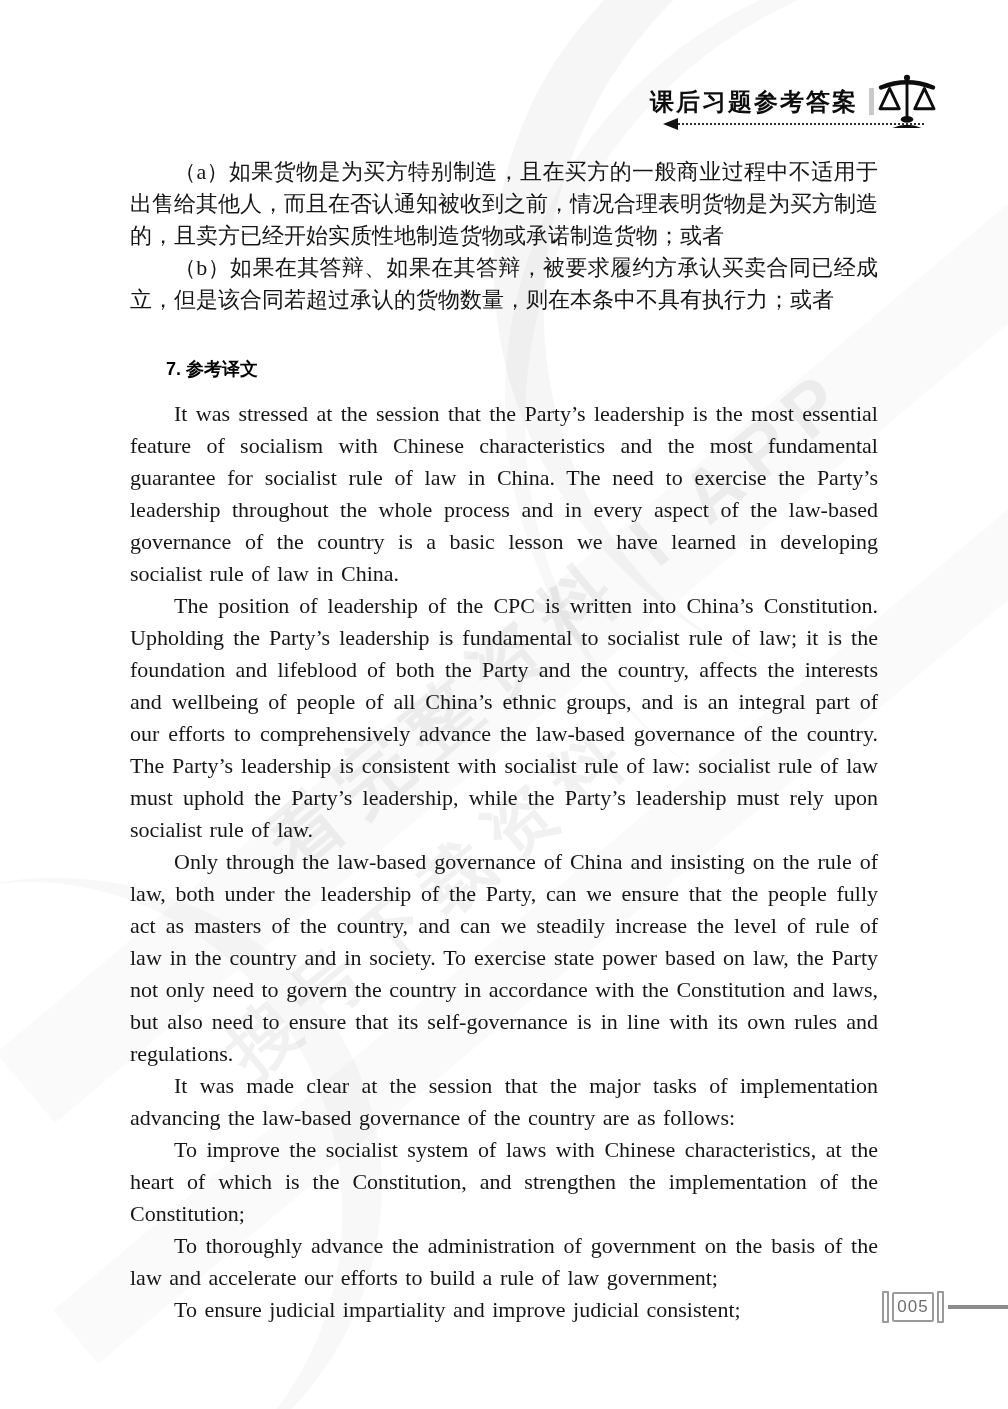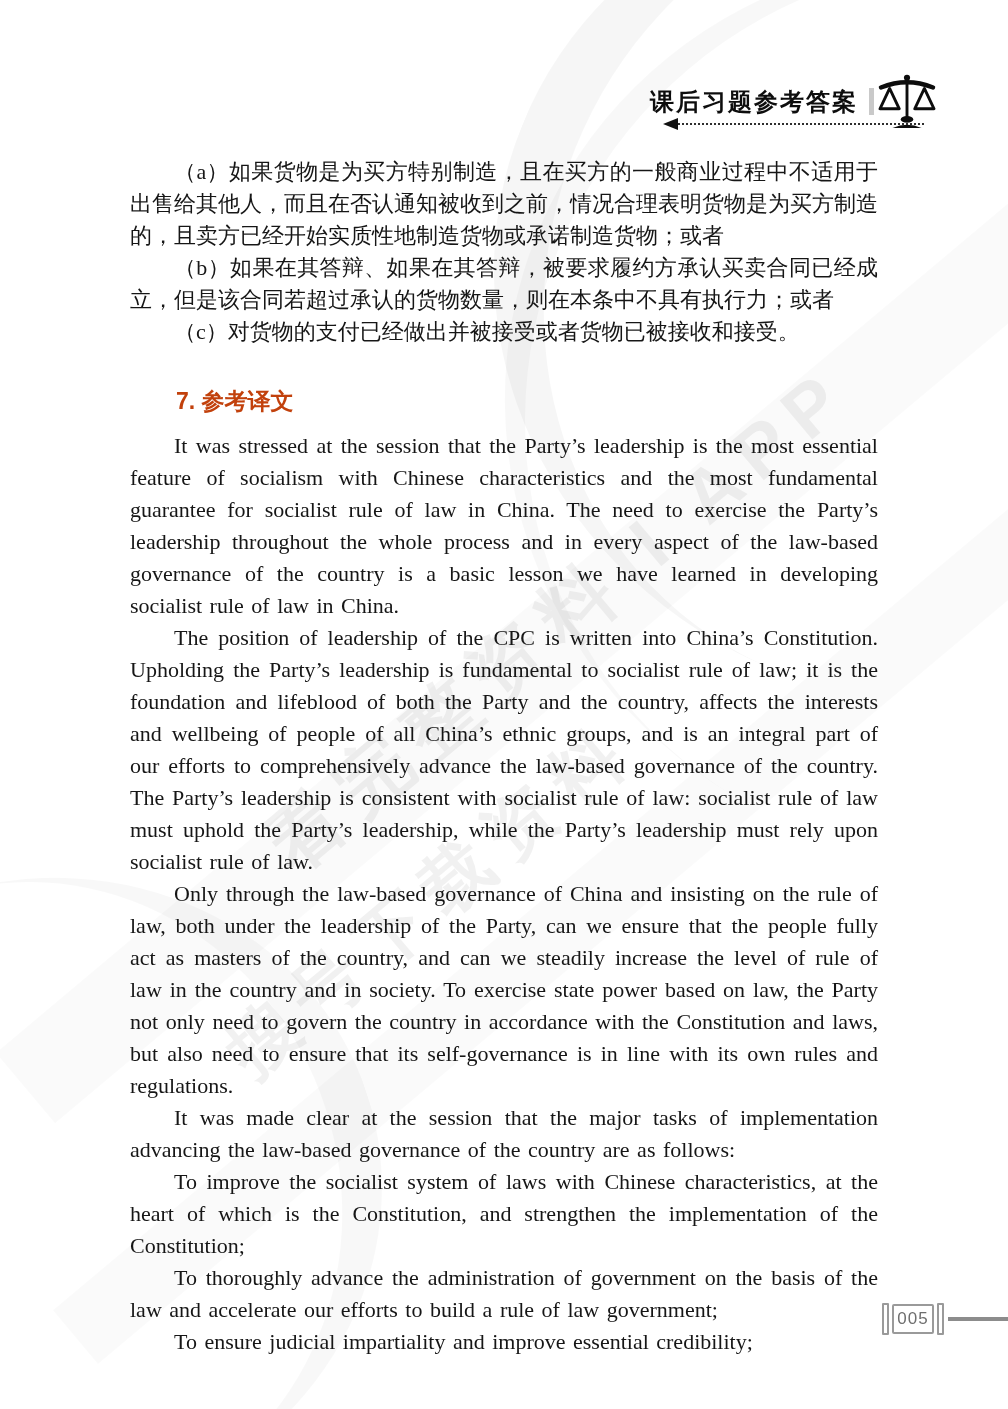--- a/index.html
+++ b/index.html
@@ -52,36 +52,36 @@
 
   
   .content{position:absolute;top:156px;left:130px;width:748px;}
   .cn{
     margin:0;font-size:22px;line-height:32px;
     text-align:justify;text-indent:2em;color:#161616;
   }
   .section-heading{
     margin:38px 0 14px 0;text-indent:2em;
     font-family:"Liberation Sans","DejaVu Sans",sans-serif;
-    font-weight:bold;font-size:23px;line-height:30px;color:#c2410c;
+    font-weight:bold;font-size:18px;line-height:30px;color:#000000;
   }
   .en{
     margin:0;font-size:22px;line-height:32px;
     text-align:justify;text-indent:2em;color:#161616;
     word-spacing:2px;
   }
 
   
   .footer{
     position:absolute;top:1288px;right:0;
     display:flex;align-items:center;
   }
   .pg-tick{width:7px;height:32px;border:2px solid #9a9a9a;border-radius:1px;background:#fff;box-sizing:border-box;}
   .pg-num{
-    width:42px;height:30px;margin:16px 3px;
+    width:42px;height:30px;margin:4px 3px;
     border:2px solid #9a9a9a;border-radius:2px;background:#fff;box-sizing:border-box;
     display:flex;align-items:center;justify-content:center;
     font-family:"Liberation Sans","DejaVu Sans",sans-serif;
     font-size:17px;color:#6e6e6e;letter-spacing:1px;
   }
   .pg-rule{width:60px;height:4px;background:#8c8c8c;margin-left:4px;}
 </style>
 </head>
 <body>
 
@@ -108,31 +108,30 @@
     <ellipse cx="32" cy="47" rx="6.5" ry="3.5" fill="#0d0d0d"></ellipse>
     <path d="M17 56 Q32 49 47 56 Z" fill="#0d0d0d"></path>
   </svg>
   <div class="dotted-line">
     <span class="arrow-left"></span>
   </div>
 
   <main class="content">
     <p class="cn">（a）如果货物是为买方特别制造，且在买方的一般商业过程中不适用于出售给其他人，而且在否认通知被收到之前，情况合理表明货物是为买方制造的，且卖方已经开始实质性地制造货物或承诺制造货物；或者</p>
     <p class="cn">（b）如果在其答辩、如果在其答辩，被要求履约方承认买卖合同已经成立，但是该合同若超过承认的货物数量，则在本条中不具有执行力；或者</p>
-    <p class="cn">（c）对货物的支付已经做出并被接受或者货物已被接收和接受。</p>
 
     <h3 class="section-heading">7. 参考译文</h3>
 
     <p class="en">It was stressed at the session that the Party’s leadership is the most essential feature of socialism with Chinese characteristics and the most fundamental guarantee for socialist rule of law in China. The need to exercise the Party’s leadership throughout the whole process and in every aspect of the law-based governance of the country is a basic lesson we have learned in developing socialist rule of law in China.</p>
     <p class="en">The position of leadership of the CPC is written into China’s Constitution. Upholding the Party’s leadership is fundamental to socialist rule of law; it is the foundation and lifeblood of both the Party and the country, affects the interests and wellbeing of people of all China’s ethnic groups, and is an integral part of our efforts to comprehensively advance the law-based governance of the country. The Party’s leadership is consistent with socialist rule of law: socialist rule of law must uphold the Party’s leadership, while the Party’s leadership must rely upon socialist rule of law.</p>
     <p class="en">Only through the law-based governance of China and insisting on the rule of law, both under the leadership of the Party, can we ensure that the people fully act as masters of the country, and can we steadily increase the level of rule of law in the country and in society. To exercise state power based on law, the Party not only need to govern the country in accordance with the Constitution and laws, but also need to ensure that its self-governance is in line with its own rules and regulations.</p>
     <p class="en">It was made clear at the session that the major tasks of implementation advancing the law-based governance of the country are as follows:</p>
     <p class="en">To improve the socialist system of laws with Chinese characteristics, at the heart of which is the Constitution, and strengthen the implementation of the Constitution;</p>
     <p class="en">To thoroughly advance the administration of government on the basis of the law and accelerate our efforts to build a rule of law government;</p>
-    <p class="en">To ensure judicial impartiality and improve essential credibility;</p>
+    <p class="en">To ensure judicial impartiality and improve judicial consistent;</p>
   </main>
 
   <div class="footer">
     <span class="pg-tick"></span>
     <span class="pg-num">005</span>
     <span class="pg-tick"></span>
     <span class="pg-rule"></span>
   </div>
 
 </div>

